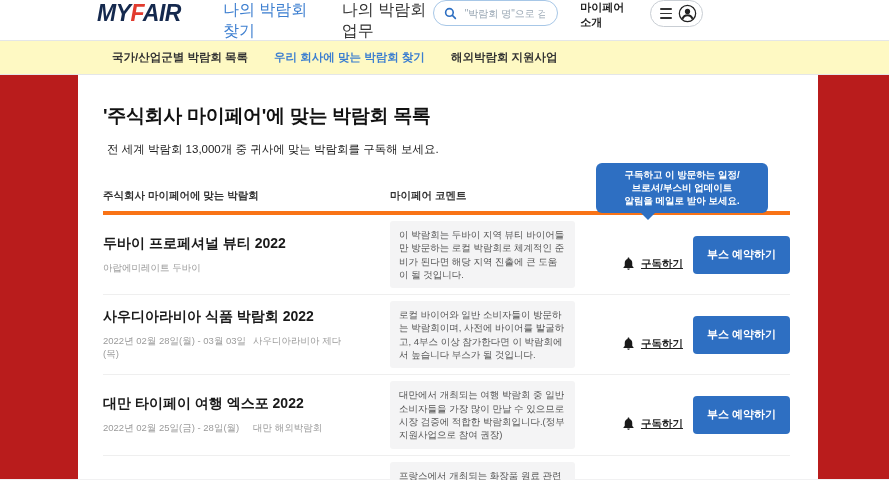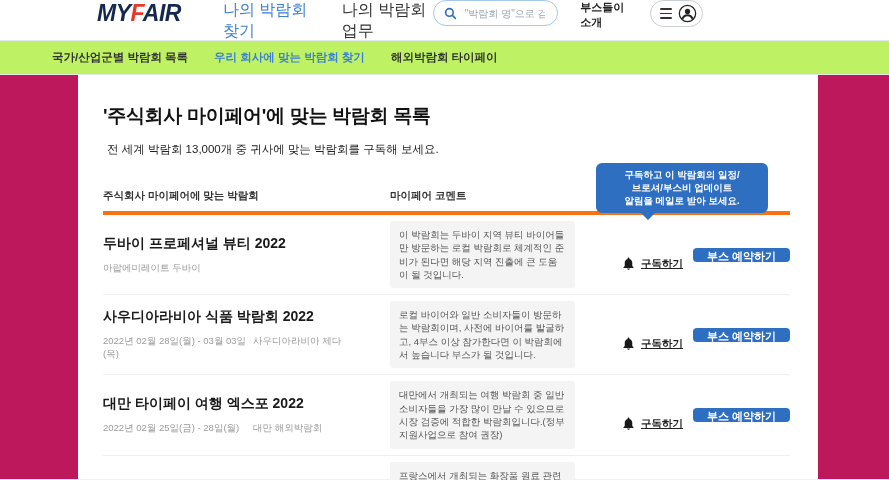--- a/index.html
+++ b/index.html
@@ -32,27 +32,27 @@
   .about-link { margin-left:22px; font-size:11px; font-weight:bold; color:#222; text-decoration:none; cursor:pointer; }
   .user-pill {
     margin-left:16px; margin-right:186px; height:27px;
     border:1px solid #c9ced4; border-radius:15px;
     display:flex; align-items:center; gap:6px; padding:0 5px 0 9px; cursor:pointer; background:#fff;
   }
   .hamburger { display:flex; flex-direction:column; gap:2.5px; }
   .hamburger span { display:block; width:12px; height:1.8px; background:#333; border-radius:1px; }
   
   .subnav {
-    height:34px; background:#bef264; border-bottom:1px solid #e4e6e8;
-    display:flex; align-items:center; gap:26px; padding-left:52px;
+    height:34px; background:#fef9c3; border-bottom:1px solid #e4e6e8;
+    display:flex; align-items:center; gap:26px; padding-left:112px;
   }
   .subnav-link { font-size:11.5px; font-weight:bold; color:#333; text-decoration:none; cursor:pointer; }
   .subnav-link.active { color:#3d7fd0; }
   
-  .content { position:relative; height:404px; background:#be185d; }
+  .content { position:relative; height:404px; background:#b91c1c; }
   .card {
     position:absolute; left:78px; top:0; width:740px; height:100%;
     background:#fff; padding:0 28px 0 25px;
   }
   .page-title { margin:28px 0 0; font-size:19px; font-weight:bold; color:#111; letter-spacing:-0.3px; }
   .subtitle { margin:13px 4px 0; font-size:11.5px; color:#222; }
   .table-head {
     display:flex; margin-top:32px; padding-bottom:8px; border-bottom:4px solid #f97316;
     font-size:10.5px; font-weight:bold; color:#333;
   }
@@ -64,21 +64,21 @@
   .fair-meta { margin-top:9px; font-size:9.5px; color:#9b9b9b; display:flex; }
   .fair-date { width:150px; }
   .comment-box {
     width:185px; background:#f4f4f5; border-radius:3px;
     padding:7px 9px; font-size:9.5px; line-height:1.4; color:#555;
   }
   .row-actions { margin-left:auto; display:flex; align-items:center; gap:10px; }
   .subscribe-btn { display:flex; align-items:flex-end; gap:5px; background:none; border:none; padding:0; cursor:pointer;margin-top:18px; }
   .subscribe-label { font-size:10.5px; font-weight:bold; color:#222; text-decoration:underline; font-family:"Liberation Sans", sans-serif; }
   .book-btn {
-    width:97px; height:14px; background:#2e6fc2; color:#fff;
+    width:97px; height:38px; background:#2e6fc2; color:#fff;
     font-size:11px; font-weight:bold; border:none; border-radius:4px; cursor:pointer;
     font-family:"Liberation Sans", sans-serif;
   }
   
   .tooltip {
     position:absolute; top:88px; left:518px; width:172px; z-index:3;
     background:#2e6fc2; color:#fff; border-radius:6px;
     padding:6px 5px; font-size:9.5px; font-weight:bold; line-height:1.35; text-align:center;
   }
   .tooltip::after {
@@ -97,41 +97,41 @@
   </nav>
   <div class="search-box">
     <span style="display:flex;">
       <svg width="13" height="13" viewBox="0 0 24 24" fill="none" stroke="#2e6fc2" stroke-width="3" stroke-linecap="round">
           <circle cx="10" cy="10" r="7"></circle>
           <line x1="15.5" y1="15.5" x2="21" y2="21"></line>
         </svg>
     </span>
     <input type="text" placeholder="&quot;박람회 명&quot;으로 검색해보세요" style="">
   </div>
-  <a class="about-link">부스들이 소개</a>
+  <a class="about-link">마이페어 소개</a>
   <div class="user-pill">
     <span class="hamburger">
         <span></span>
         <span></span>
         <span></span>
       </span>
     <span style="display:flex;">
       <svg width="19" height="19" viewBox="0 0 24 24">
           <circle cx="12" cy="12" r="10.3" fill="none" stroke="#222" stroke-width="1.6"></circle>
           <circle cx="12" cy="9.4" r="3.3" fill="#222"></circle>
           <path d="M5.6 18.8c1.2-3.1 4-4.5 6.4-4.5s5.2 1.4 6.4 4.5" fill="none" stroke="#222" stroke-width="2.6"></path>
         </svg>
     </span>
   </div>
 </header>
 
 <nav class="subnav">
   <a class="subnav-link">국가/산업군별 박람회 목록</a>
   <a class="subnav-link active">우리 회사에 맞는 박람회 찾기</a>
-  <a class="subnav-link">해외박람회 타이페이</a>
+  <a class="subnav-link">해외박람회 지원사업</a>
 </nav>
 
 <div class="content">
   <div class="card">
 
     <h1 class="page-title">'주식회사 마이페어'에 맞는 박람회 목록</h1>
     <p class="subtitle">전 세계 박람회 13,000개 중 귀사에 맞는 박람회를 구독해 보세요.</p>
 
     <div class="table-head">
       <span class="col-fair">주식회사 마이페어에 맞는 박람회</span>
@@ -206,19 +206,19 @@
     <div class="fair-row">
       <div class="fair-info">
         <div class="fair-title">프랑스 파리 인-코스메틱 글로벌 박람회 2022</div>
 
       </div>
       <div class="comment-box">프랑스에서 개최되는 화장품 원료 관련 박람회 중 가장 인지도가 높습니다. 다만, 대형 부스들이 많이 참가하므로 화려한 부스 디자인과 치밀한 전략 및 부스 운영방안이 반드시 필요합니다.</div>
 
     </div>
 
     <div class="tooltip">
-      <div>구독하고 이 박람회의 일정/</div>
+      <div>구독하고 이 방문하는 일정/</div>
       <div>브로셔/부스비 업데이트</div>
       <div>알림을 메일로 받아 보세요.</div>
     </div>
 
   </div>
 </div>
 
 </body></html>

